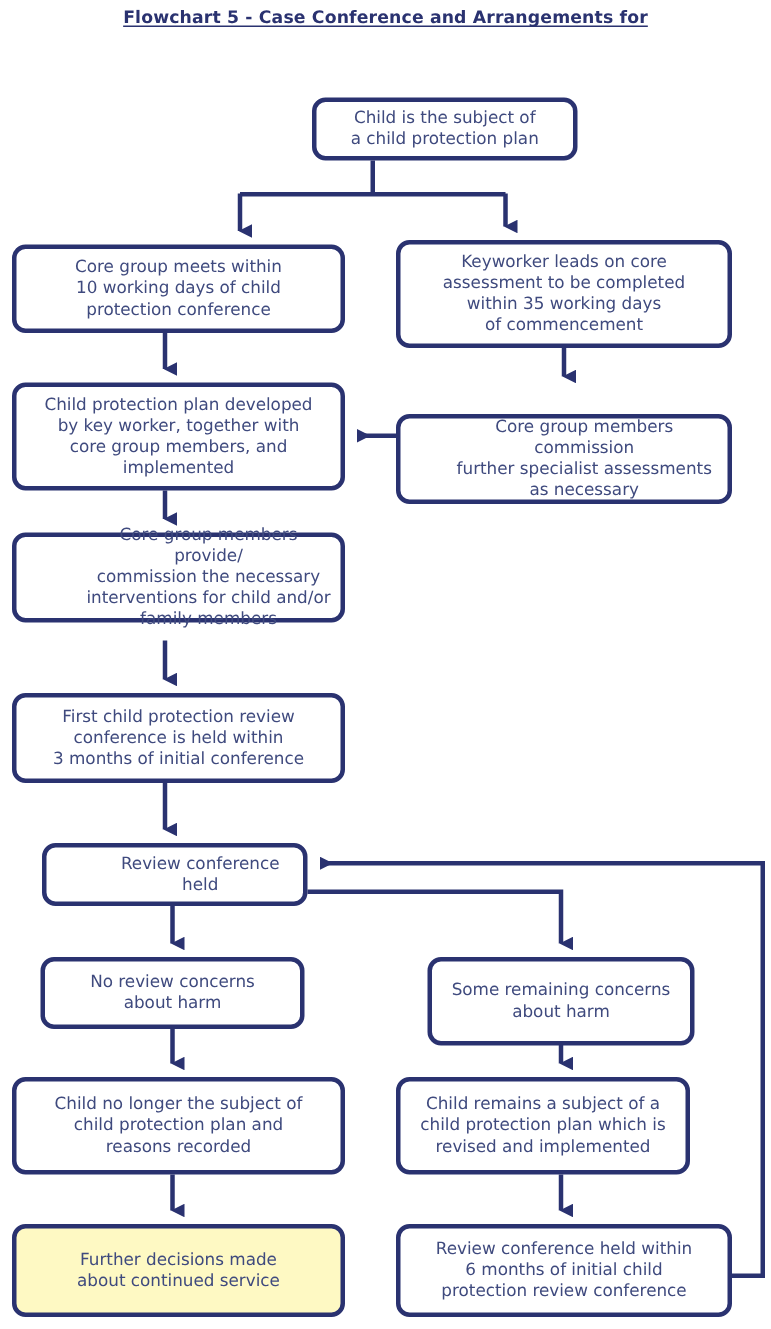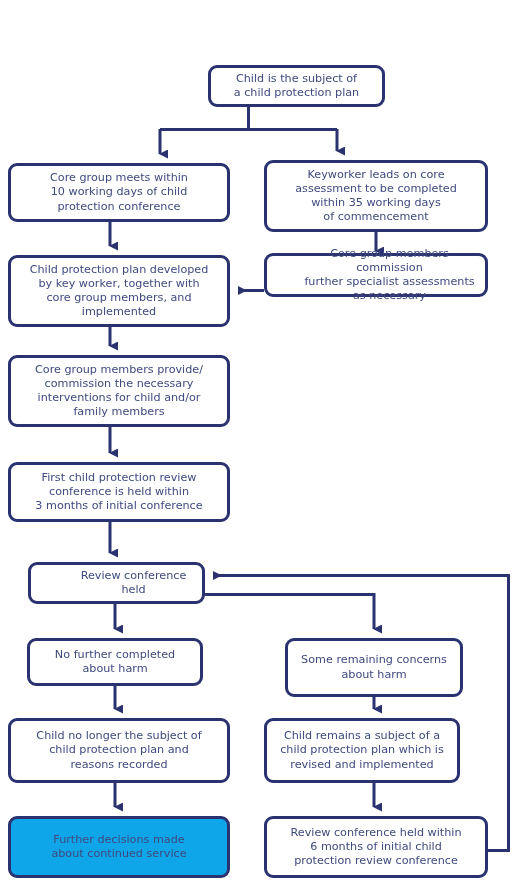--- a/index.html
+++ b/index.html
@@ -61,35 +61,35 @@
     font-size: 11.2px;
     line-height: 14.2px;
     text-align: center;
     display: flex;
     align-items: center;
     justify-content: center;
     padding: 2px 5px;
     z-index: 2;
   }
   .node.filled {
-    background: #0ea5e9;
+    background: #fef9c3;
   }
   .node span {
     display: block;
     width: 100%;
     white-space: pre-line;
   }
 </style>
 </head>
 <body>
 
 <div id="stage">
 
   <div class="title">
-    <br>
+    <span class="tl">Flowchart 5 - Case Conference and Arrangements for</span><br>
   </div>
 
   <svg id="wires" viewBox="0 0 514 886" width="514" height="886" xmlns="http://www.w3.org/2000/svg">
     <defs>
       <marker id="ah-down" markerWidth="9" markerHeight="9" refX="4.5" refY="8" orient="auto" markerUnits="userSpaceOnUse">
         <path d="M0,0 L9,0 L4.5,9 Z" fill="#2a3270"></path>
       </marker>
       <marker id="ah-left" markerWidth="9" markerHeight="9" refX="8" refY="4.5" orient="auto" markerUnits="userSpaceOnUse">
         <path d="M9,0 L9,9 L0,4.5 Z" fill="#2a3270"></path>
       </marker>
@@ -145,41 +145,41 @@
 assessment to be completed
 within 35 working days
 of commencement</span>
       </div>
       <div class="node" style="left: 8px; top: 255px; width: 222px; height: 72px;">
         <span>Child protection plan developed
 by key worker, together with
 core group members, and
 implemented</span>
       </div>
-      <div class="node" style="left: 264px; top: 253px; width: 224px; height: 44px; padding-left: 32px;">
+      <div class="node" style="left: 264px; top: 276px; width: 224px; height: 60px; padding-left: 32px;">
         <span>Core group members commission
 further specialist assessments
 as necessary</span>
       </div>
-      <div class="node" style="left: 8px; top: 355px; width: 222px; height: 72px;">
+      <div class="node" style="left: 8px; top: 355px; width: 222px; height: 60px; padding-left: 45px;">
         <span>Core group members provide/
 commission the necessary
 interventions for child and/or
 family members</span>
       </div>
       <div class="node" style="left: 8px; top: 462px; width: 222px; height: 60px;">
         <span>First child protection review
 conference is held within
 3 months of initial conference</span>
       </div>
       <div class="node" style="left: 28px; top: 562px; width: 177px; height: 42px; padding-left: 39px;">
         <span>Review conference held</span>
       </div>
       <div class="node" style="left: 27px; top: 638px; width: 176px; height: 48px;">
-        <span>No further completed
+        <span>No review concerns
 about harm</span>
       </div>
       <div class="node" style="left: 285px; top: 638px; width: 178px; height: 59px;">
         <span>Some remaining concerns
 about harm</span>
       </div>
       <div class="node" style="left: 8px; top: 718px; width: 222px; height: 65px;">
         <span>Child no longer the subject of
 child protection plan and
 reasons recorded</span>

